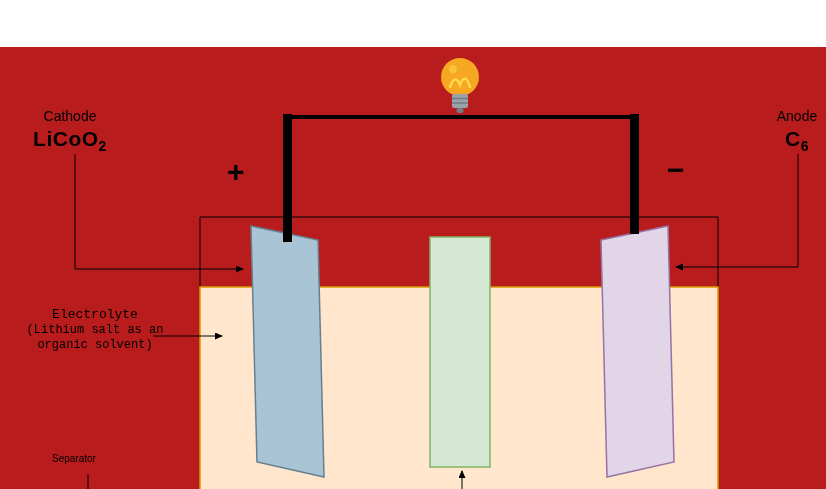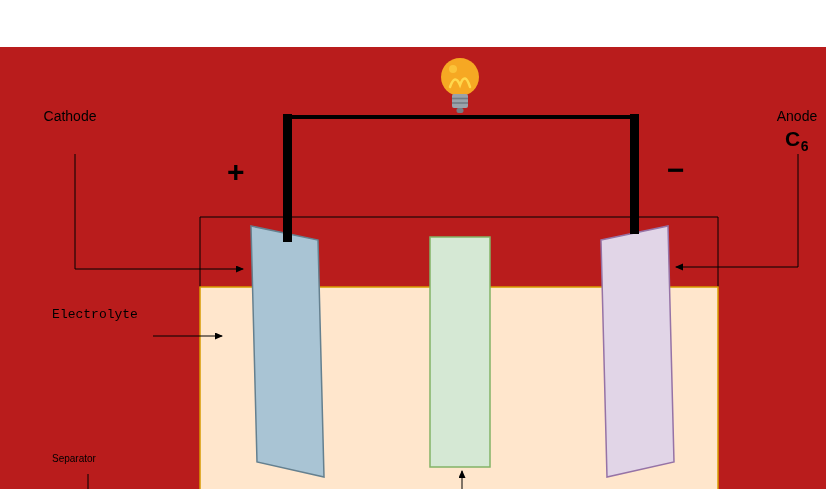--- a/index.html
+++ b/index.html
@@ -58,30 +58,33 @@
     </g>
 
     <polyline points="75,107 75,222 243,222" fill="none" stroke-width="1" marker-end="url(#arrowhead)" stroke="#000000"></polyline>
     <polyline points="798,107 798,220 676,220" fill="none" stroke-width="1" marker-end="url(#arrowhead)" stroke="#000000"></polyline>
     <line x1="153" y1="289" x2="222" y2="289" stroke-width="1" marker-end="url(#arrowhead)" stroke="#000000"></line>
     <polyline points="88,427 88,478 462,478 462,424" fill="none" stroke-width="1" marker-end="url(#arrowhead)" stroke="#000000"></polyline>
   </svg>
 
   <div class="label center" style="left:20px;top:61px;width:100px;">
     <div class="side-label">Cathode</div>
+    <div class="formula"><span>LiCoO</span><sub>2</sub></div>
   </div>
 
   <div class="label center" style="left:757px;top:61px;width:80px;">
     <div class="side-label">Anode</div>
     <div class="formula"><span>C</span><sub>6</sub></div>
   </div>
 
   <div class="label terminal" style="left:227px;top:110px;">+</div>
 
   <div class="label terminal" style="left:667px;top:108px;">−</div>
 
   <div class="label center" style="left:15px;top:260px;width:160px;font-family:Liberation Mono, monospace;">
     <div class="elec-title">Electrolyte</div>
+    <div class="small">(Lithium salt as an</div>
+    <div class="small">organic solvent)</div>
   </div>
 
   <div class="label sep-label" style="left:52px;top:406px;">Separator</div>
 
 </div>
 
 </body></html>

